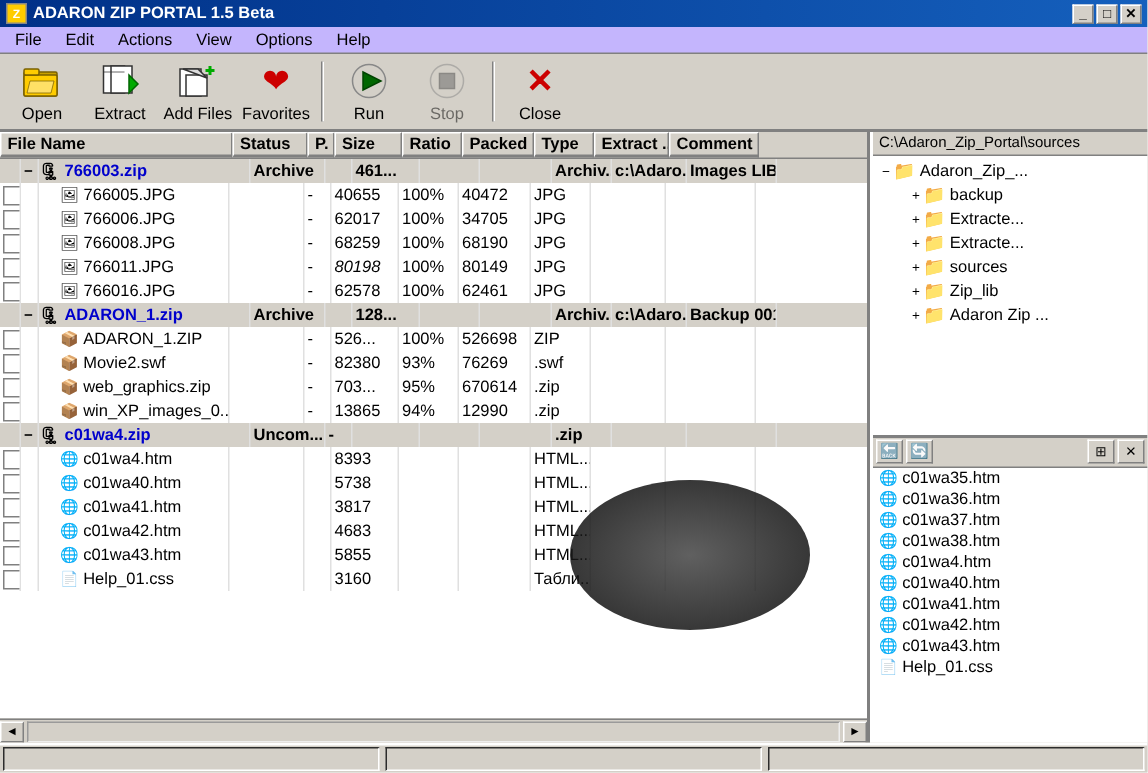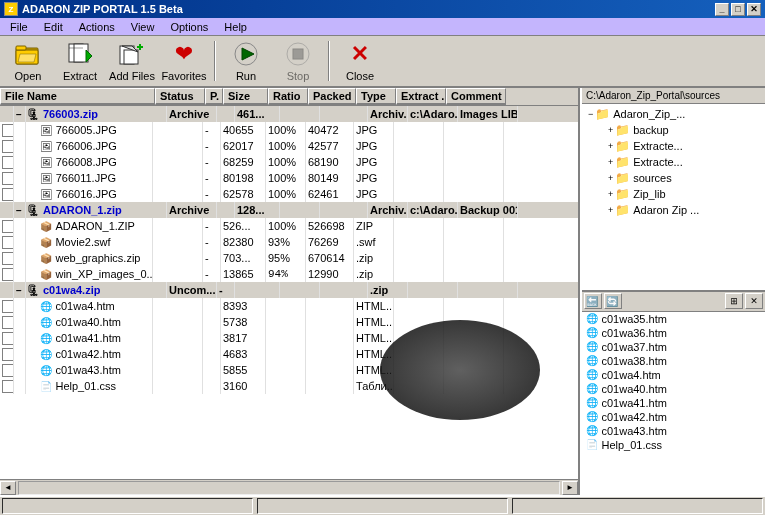--- a/index.html
+++ b/index.html
@@ -438,21 +438,21 @@
           </div>
           <div class="file-cell" style="width: 12px; flex-shrink: 0;"></div>
           <div class="file-cell" style="width: 127px; padding-left: 14px;">
             <span style="margin-right: 3px; font-size: 10px;">🖼</span>
             <span>766006.JPG</span>
           </div>
           <div class="file-cell" style="width: 50px;"></div>
           <div class="file-cell" style="width: 18px; text-align: center;">-</div>
           <div class="file-cell" style="width: 45px; text-align: right;">62017</div>
           <div class="file-cell" style="width: 40px; text-align: right;">100%</div>
-          <div class="file-cell" style="width: 48px; text-align: right;">42577</div>
+          <div class="file-cell" style="width: 48px; text-align: right;">34705</div>
           <div class="file-cell" style="width: 40px;">JPG</div>
           <div class="file-cell" style="width: 50px;"></div>
           <div class="file-cell" style="width: 60px;"></div>
         </div>
         <div class="file-row">
           <div class="file-cell" style="width: 14px; flex-shrink: 0;">
             <div class="checkbox"></div>
           </div>
           <div class="file-cell" style="width: 12px; flex-shrink: 0;"></div>
           <div class="file-cell" style="width: 127px; padding-left: 14px;">
@@ -472,21 +472,21 @@
           <div class="file-cell" style="width: 14px; flex-shrink: 0;">
             <div class="checkbox"></div>
           </div>
           <div class="file-cell" style="width: 12px; flex-shrink: 0;"></div>
           <div class="file-cell" style="width: 127px; padding-left: 14px;">
             <span style="margin-right: 3px; font-size: 10px;">🖼</span>
             <span>766011.JPG</span>
           </div>
           <div class="file-cell" style="width: 50px;"></div>
           <div class="file-cell" style="width: 18px; text-align: center;">-</div>
-          <div class="file-cell" style="width: 45px; text-align: left;">80198</div>
+          <div class="file-cell" style="width: 45px; text-align: left; font-style: italic;">80198</div>
           <div class="file-cell" style="width: 40px; text-align: right;">100%</div>
           <div class="file-cell" style="width: 48px; text-align: right;">80149</div>
           <div class="file-cell" style="width: 40px;">JPG</div>
           <div class="file-cell" style="width: 50px;"></div>
           <div class="file-cell" style="width: 60px;"></div>
         </div>
         <div class="file-row">
           <div class="file-cell" style="width: 14px; flex-shrink: 0;">
             <div class="checkbox"></div>
           </div>
@@ -579,21 +579,21 @@
             <div class="checkbox"></div>
           </div>
           <div class="file-cell" style="width: 12px; flex-shrink: 0;"></div>
           <div class="file-cell" style="width: 127px; padding-left: 14px;">
             <span style="margin-right: 3px; font-size: 10px;">📦</span>
             <span>win_XP_images_0...</span>
           </div>
           <div class="file-cell" style="width: 50px;"></div>
           <div class="file-cell" style="width: 18px; text-align: center;">-</div>
           <div class="file-cell" style="width: 45px; text-align: right;">13865</div>
-          <div class="file-cell" style="width: 40px; text-align: center; font-family: Liberation Mono, monospace;">94%</div>
+          <div class="file-cell" style="width: 40px; text-align: center;">94%</div>
           <div class="file-cell" style="width: 48px; text-align: right;">12990</div>
           <div class="file-cell" style="width: 40px;">.zip</div>
           <div class="file-cell" style="width: 50px;"></div>
           <div class="file-cell" style="width: 60px;"></div>
         </div>
         <div class="file-row group-header">
           <div class="file-cell" style="width: 14px; flex-shrink: 0;"></div>
           <div class="file-cell" style="width: 12px; flex-shrink: 0; font-size: 10px; cursor: pointer;">−</div>
           <div class="file-cell" style="width: 141px; padding-left: 0px;">
             <span style="margin-right: 3px; font-size: 11px;">🗜</span>

